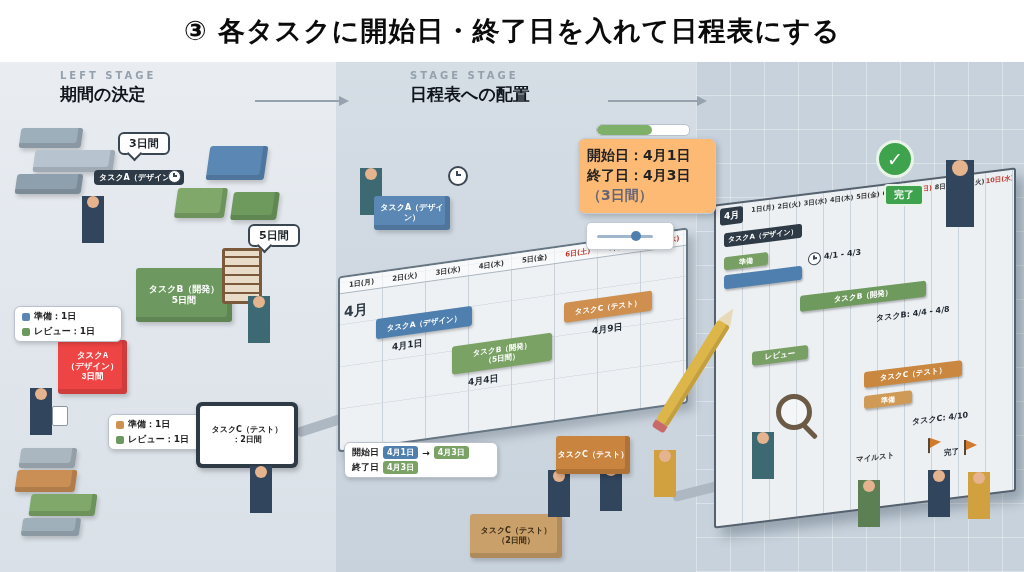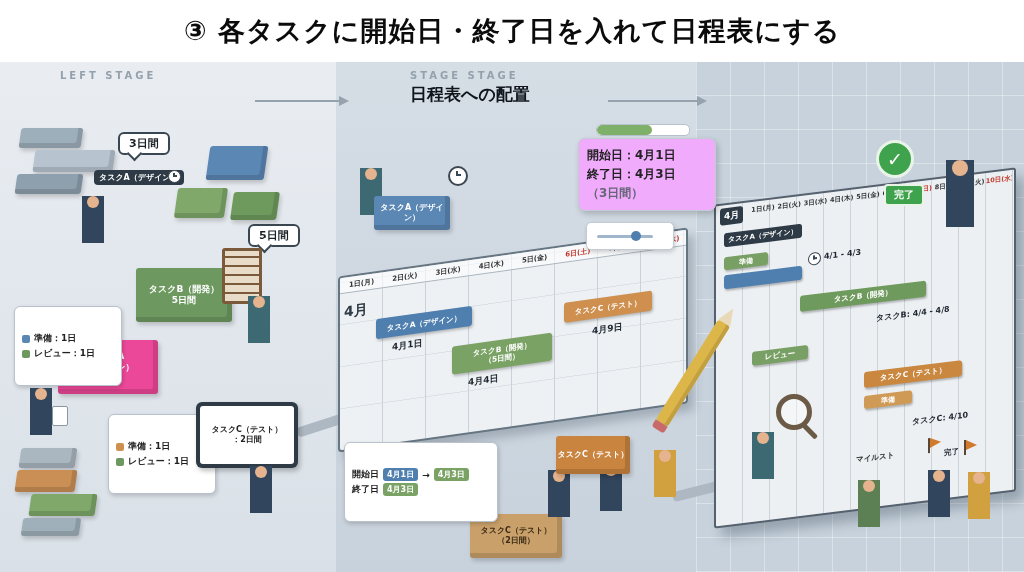--- a/index.html
+++ b/index.html
@@ -34,21 +34,21 @@
          box-shadow:inset -5px -5px 0 rgba(0,0,0,.13),2px 3px 4px rgba(0,0,0,.18);}
   .iso{transform:skewX(-8deg);}
   .boxlabel{position:absolute;inset:0;display:flex;flex-direction:column;align-items:center;justify-content:center;
             color:#fff;font-weight:bold;text-align:center;line-height:1.25;}
   .bubble{position:absolute;background:#fff;border:2px solid #3a4652;border-radius:6px;
           padding:2px 9px;font-weight:bold;font-size:11px;color:#1a2026;z-index:3;}
   .bubble::after{content:"";position:absolute;left:9px;bottom:-6px;width:9px;height:9px;background:#fff;
           border-right:2px solid #3a4652;border-bottom:2px solid #3a4652;transform:rotate(45deg);}
   .tag{position:absolute;background:#2e3a46;color:#fff;border-radius:4px;padding:2px 5px;
        font-size:8px;font-weight:bold;z-index:3;white-space:nowrap;}
-  .panel{position:absolute;background:#fff;border:1px solid #b9c2cc;border-radius:6px;padding:23px 7px;
+  .panel{position:absolute;background:#fff;border:1px solid #b9c2cc;border-radius:6px;padding:1px 7px;
          box-shadow:1px 2px 4px rgba(0,0,0,.18);font-size:9px;color:#222;z-index:3;}
   .panel .row{display:flex;align-items:center;gap:4px;margin:2px 0;font-weight:bold;white-space:nowrap;}
   .chipdot{width:8px;height:8px;border-radius:2px;flex:0 0 auto;}
   .chip{border-radius:3px;padding:1px 4px;color:#fff;font-size:8px;font-weight:bold;}
 
   .person{position:absolute;display:flex;flex-direction:column;align-items:center;z-index:4;}
   .person .head{width:12px;height:12px;border-radius:50%;background:#e5b38e;}
   .person .torso{width:22px;height:34px;border-radius:9px 9px 3px 3px;margin-top:1px;}
   .person.lg .head{width:16px;height:16px;}
   .person.lg .torso{width:28px;height:50px;}
@@ -66,22 +66,22 @@
             box-shadow:6px 8px 10px rgba(40,55,70,.25);}
   .days{display:flex;border-bottom:1px solid #aab5bf;background:rgba(255,255,255,.6);}
   .day{flex:1;text-align:center;font-size:7px;color:#333;font-weight:bold;padding:3px 0 2px 0;white-space:nowrap;overflow:hidden;}
   .day.red{color:#c0392b;}
   .cbar{position:absolute;border-radius:3px;box-shadow:1px 2px 3px rgba(0,0,0,.25);
         display:flex;flex-direction:column;align-items:center;justify-content:center;
         color:#fff;font-weight:bold;text-align:center;line-height:1.2;}
   .dateline{position:absolute;font-size:9px;font-weight:bold;color:#1e2630;white-space:nowrap;}
 
   
-  .popup{position:absolute;left:578px;top:138px;width:120px;background:#f0abfc;border:1px solid #c3ccd4;
-         border-radius:7px;box-shadow:2px 3px 6px rgba(0,0,0,.2);padding:6px 8px;font-size:12px;color:#222;z-index:4;}
+  .popup{position:absolute;left:578px;top:138px;width:120px;background:#fdba74;border:1px solid #c3ccd4;
+         border-radius:7px;box-shadow:2px 3px 6px rgba(0,0,0,.2);padding:6px 8px;font-size:14px;color:#222;z-index:4;}
   .popup .prow{margin:2px 0;font-weight:bold;white-space:nowrap;}
   .pbar{position:absolute;left:596px;top:124px;width:92px;height:10px;background:#fff;border:1px solid #b9c2cc;
         border-radius:5px;z-index:4;}
   .pbar .fill{width:60%;height:100%;background:#7fb069;border-radius:5px;}
   .slidercard{position:absolute;left:586px;top:222px;width:86px;height:26px;background:#fff;border:1px solid #c3ccd4;
         border-radius:5px;box-shadow:1px 2px 4px rgba(0,0,0,.18);z-index:4;}
   .slidercard .line{position:absolute;left:10px;top:12px;width:56px;height:3px;background:#9fb6cc;border-radius:2px;}
   .slidercard .knob{position:absolute;left:44px;top:8px;width:10px;height:10px;border-radius:50%;background:#4f7fae;}
 
   
@@ -135,20 +135,21 @@
   <div class="titlebar">
     <div class="t">③ 各タスクに開始日・終了日を入れて日程表にする</div>
   </div>
 
   <div class="bg-left"></div>
   <div class="bg-center"></div>
   <div class="bg-right"></div>
 
   <div class="stage-head" style="left:60px;top:70px;width:220px;">
     <div class="eyebrow">LEFT STAGE</div>
+    <div class="stage-title">期間の決定</div>
   </div>
   <div class="stage-head" style="left:410px;top:70px;width:220px;">
     <div class="eyebrow">STAGE STAGE</div>
     <div class="stage-title">日程表への配置</div>
   </div>
   <div class="harrow" style="left:255px;top:100px;width:85px;"></div>
   <div class="harrow" style="left:608px;top:100px;width:90px;"></div>
 
   <div class="block iso" style="left:20px;top:128px;width:62px;height:20px;background:#9eafbc;"></div>
   <div class="block iso" style="left:34px;top:150px;width:80px;height:22px;background:#b7c4cf;"></div>
@@ -184,21 +185,21 @@
     <div class="row">
       <span class="chipdot" style="background:#5b87b5;"></span>
       <span>準備：1日</span>
     </div>
     <div class="row">
       <span class="chipdot" style="background:#6d9960;"></span>
       <span>レビュー：1日</span>
     </div>
   </div>
 
-  <div class="block" style="left:58px;top:340px;width:100px;height:54px;background:#ec4899;">
+  <div class="block" style="left:58px;top:340px;width:69px;height:54px;background:#ef4444;font-family:Liberation Mono, monospace;">
     <div class="boxlabel" style="font-size:8.5px;">
       <span>タスクA</span>
       <span>（デザイン）</span>
       <span>3日間</span>
     </div>
   </div>
 
   <div class="person navy" style="left:30px;top:388px;">
     <div class="head"></div>
       <div class="torso navy"></div>

